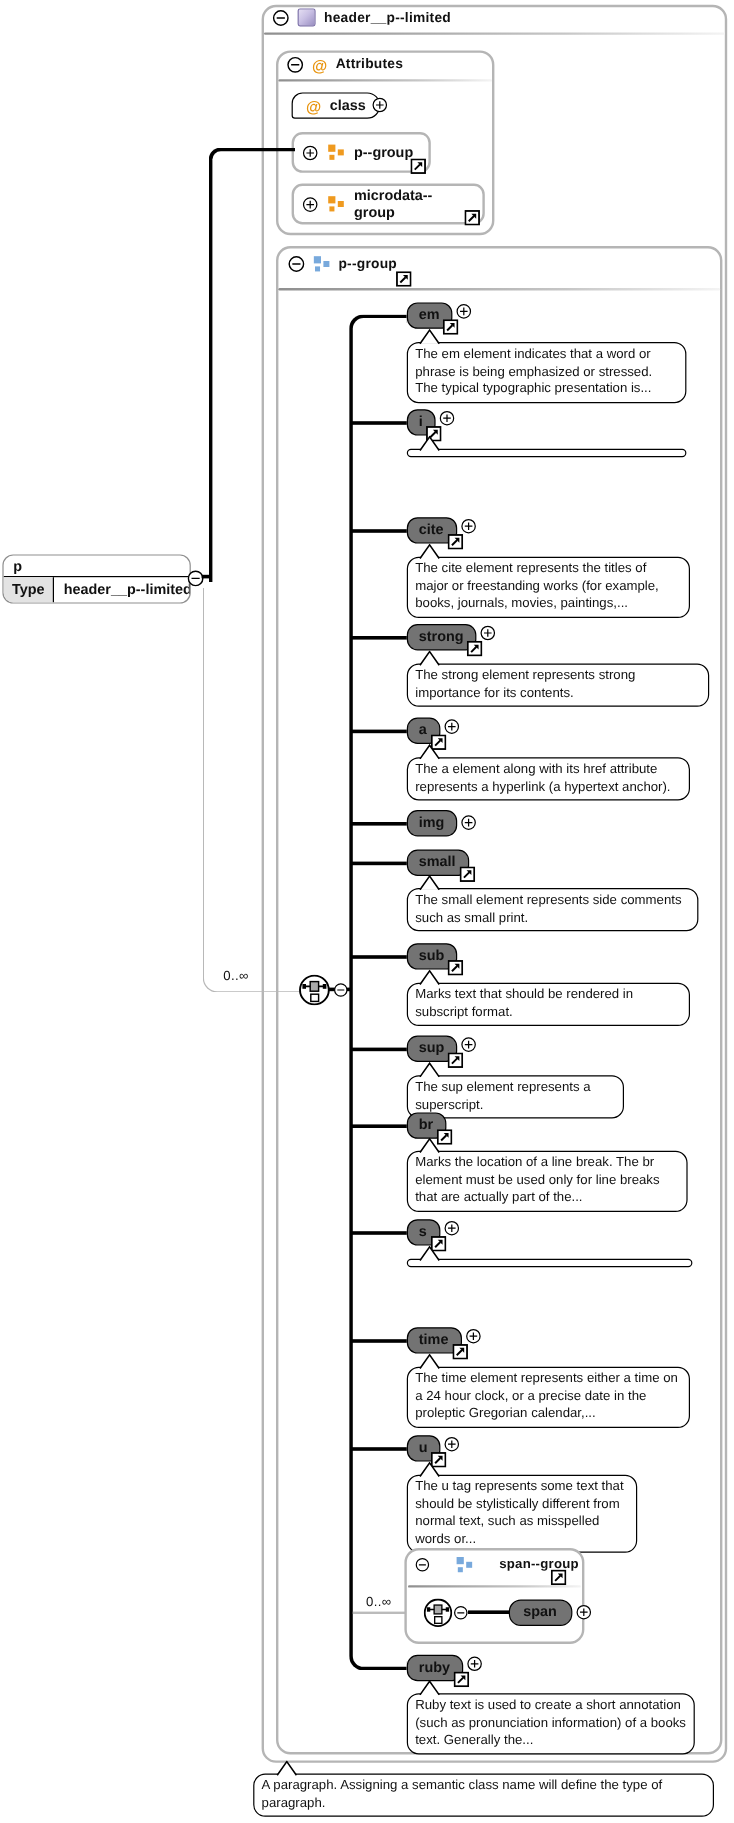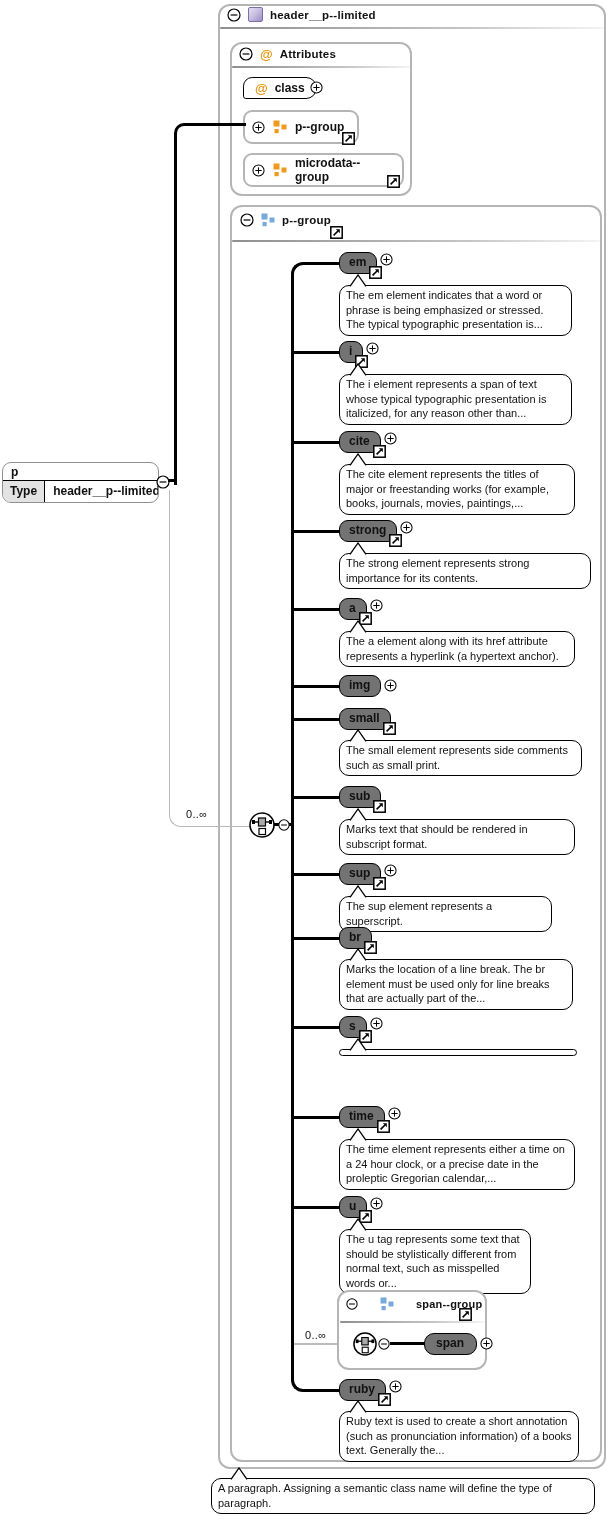--- a/index.html
+++ b/index.html
@@ -222,21 +222,20 @@
             </svg>
           </span></span><span class="plus" style="margin-top:1px;"><svg width="13" height="13" viewBox="0 0 14 14">
             <circle cx="7" cy="7" r="6" fill="#fff" stroke="#000" stroke-width="1.1"></circle>
             <line x1="3.6" y1="7" x2="10.4" y2="7" stroke="#000" stroke-width="1.1"></line>
             <line x1="7" y1="3.6" x2="7" y2="10.4" stroke="#000" stroke-width="1.1"></line>
           </svg></span></div>
       <div class="balloon" style="left:339px;top:374px;width:233px;">
         <svg class="tail" viewBox="0 0 20 13">
           <path d="M1,12.4 L9,1 L17,12.4" fill="#fff" stroke="#000" stroke-width="1.3"></path>
         </svg>
-        <div>The i element represents a span of text whose typical typographic presentation is italicized, for any reason other than...</div>
       </div>
       <div class="line" style="left:293px;top:440.5px;width:46px;height:3px;"></div>
       <div class="el-row" style="left:339px;top:431px;"><span class="el-box"><span>cite</span><span class="lnk">
             <svg width="13" height="13" viewBox="0 0 13 13">
               <rect x="0.8" y="0.8" width="11.4" height="11.4" fill="#fff" stroke="#000" stroke-width="1.5"></rect>
               <line x1="3.6" y1="9.4" x2="8" y2="5" stroke="#000" stroke-width="1.6"></line>
               <polygon points="9.8,3.2 9.8,7.2 5.8,3.2" fill="#000"></polygon>
             </svg>
           </span></span><span class="plus" style="margin-top:1px;"><svg width="13" height="13" viewBox="0 0 14 14">
             <circle cx="7" cy="7" r="6" fill="#fff" stroke="#000" stroke-width="1.1"></circle>
@@ -324,21 +323,21 @@
             <svg width="13" height="13" viewBox="0 0 13 13">
               <rect x="0.8" y="0.8" width="11.4" height="11.4" fill="#fff" stroke="#000" stroke-width="1.5"></rect>
               <line x1="3.6" y1="9.4" x2="8" y2="5" stroke="#000" stroke-width="1.6"></line>
               <polygon points="9.8,3.2 9.8,7.2 5.8,3.2" fill="#000"></polygon>
             </svg>
           </span></span><span class="plus" style="margin-top:1px;"><svg width="13" height="13" viewBox="0 0 14 14">
             <circle cx="7" cy="7" r="6" fill="#fff" stroke="#000" stroke-width="1.1"></circle>
             <line x1="3.6" y1="7" x2="10.4" y2="7" stroke="#000" stroke-width="1.1"></line>
             <line x1="7" y1="3.6" x2="7" y2="10.4" stroke="#000" stroke-width="1.1"></line>
           </svg></span></div>
-      <div class="balloon" style="left:339px;top:896px;width:213px;">
+      <div class="balloon" style="left:339px;top:896px;width:181px;">
         <svg class="tail" viewBox="0 0 20 13">
           <path d="M1,12.4 L9,1 L17,12.4" fill="#fff" stroke="#000" stroke-width="1.3"></path>
         </svg>
         <div>The sup element represents a superscript.</div>
       </div>
       <div class="line" style="left:293px;top:936.5px;width:46px;height:3px;"></div>
       <div class="el-row" style="left:339px;top:927px;"><span class="el-box"><span>br</span><span class="lnk">
             <svg width="13" height="13" viewBox="0 0 13 13">
               <rect x="0.8" y="0.8" width="11.4" height="11.4" fill="#fff" stroke="#000" stroke-width="1.5"></rect>
               <line x1="3.6" y1="9.4" x2="8" y2="5" stroke="#000" stroke-width="1.6"></line>

